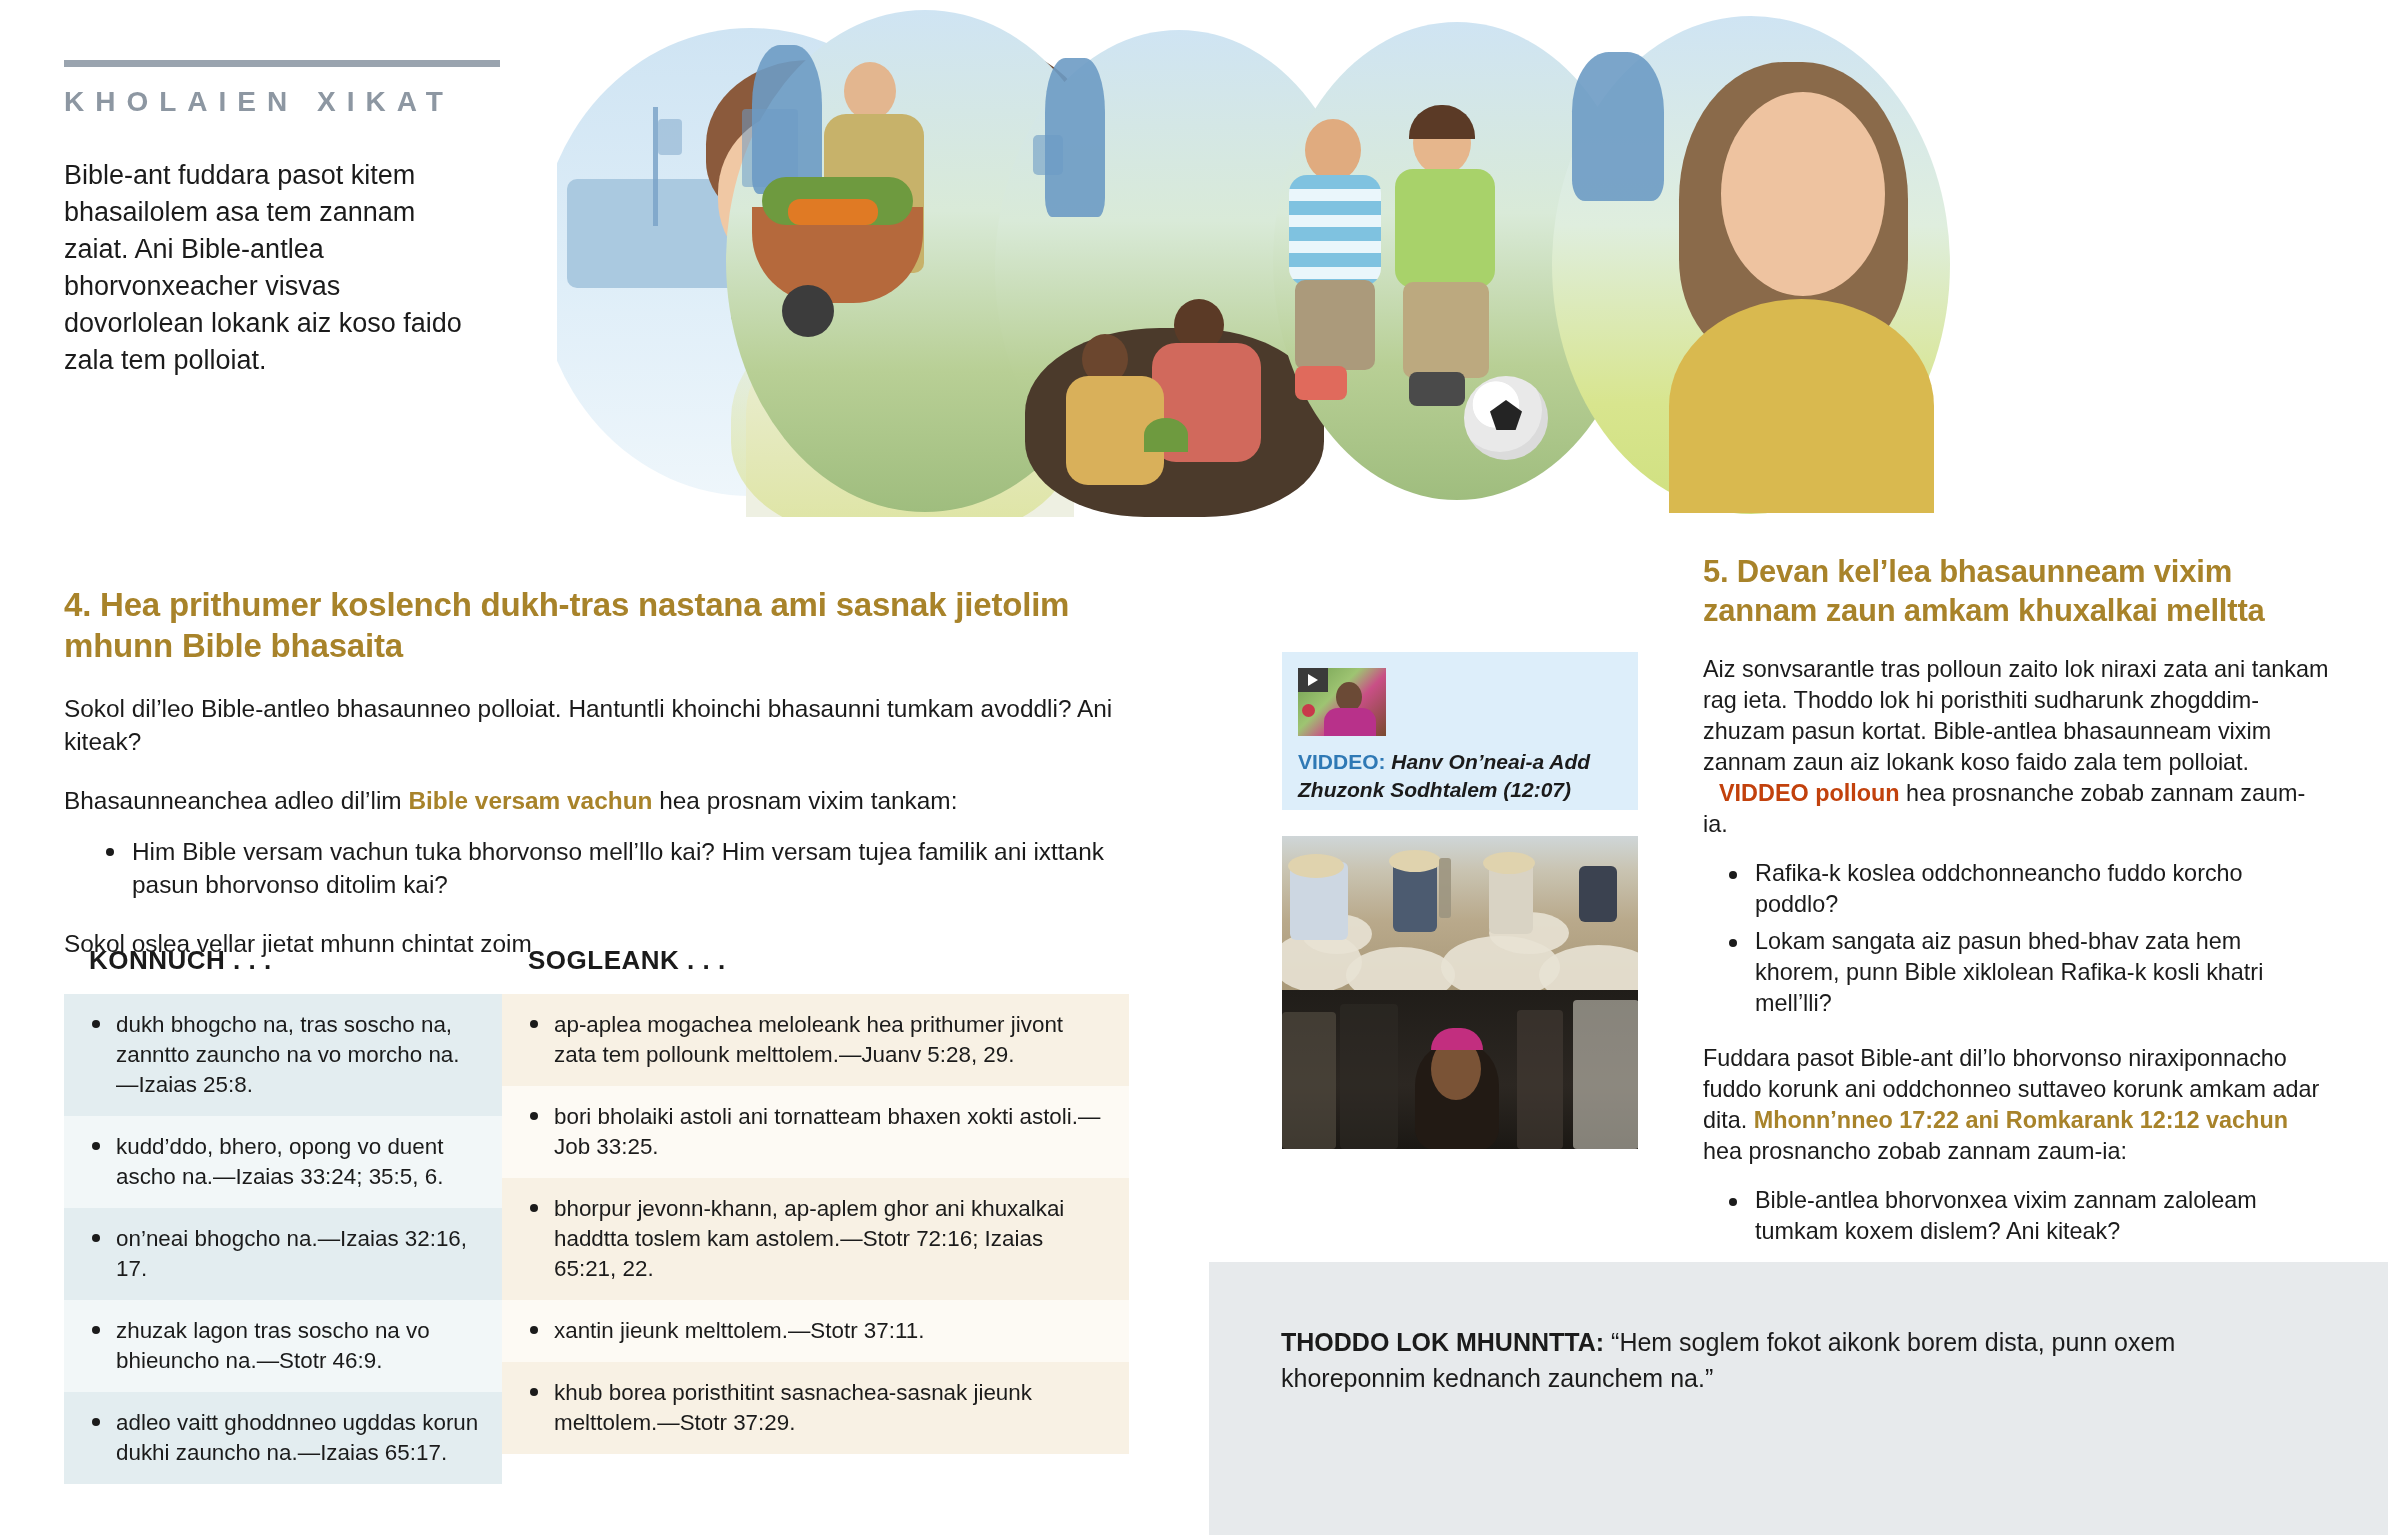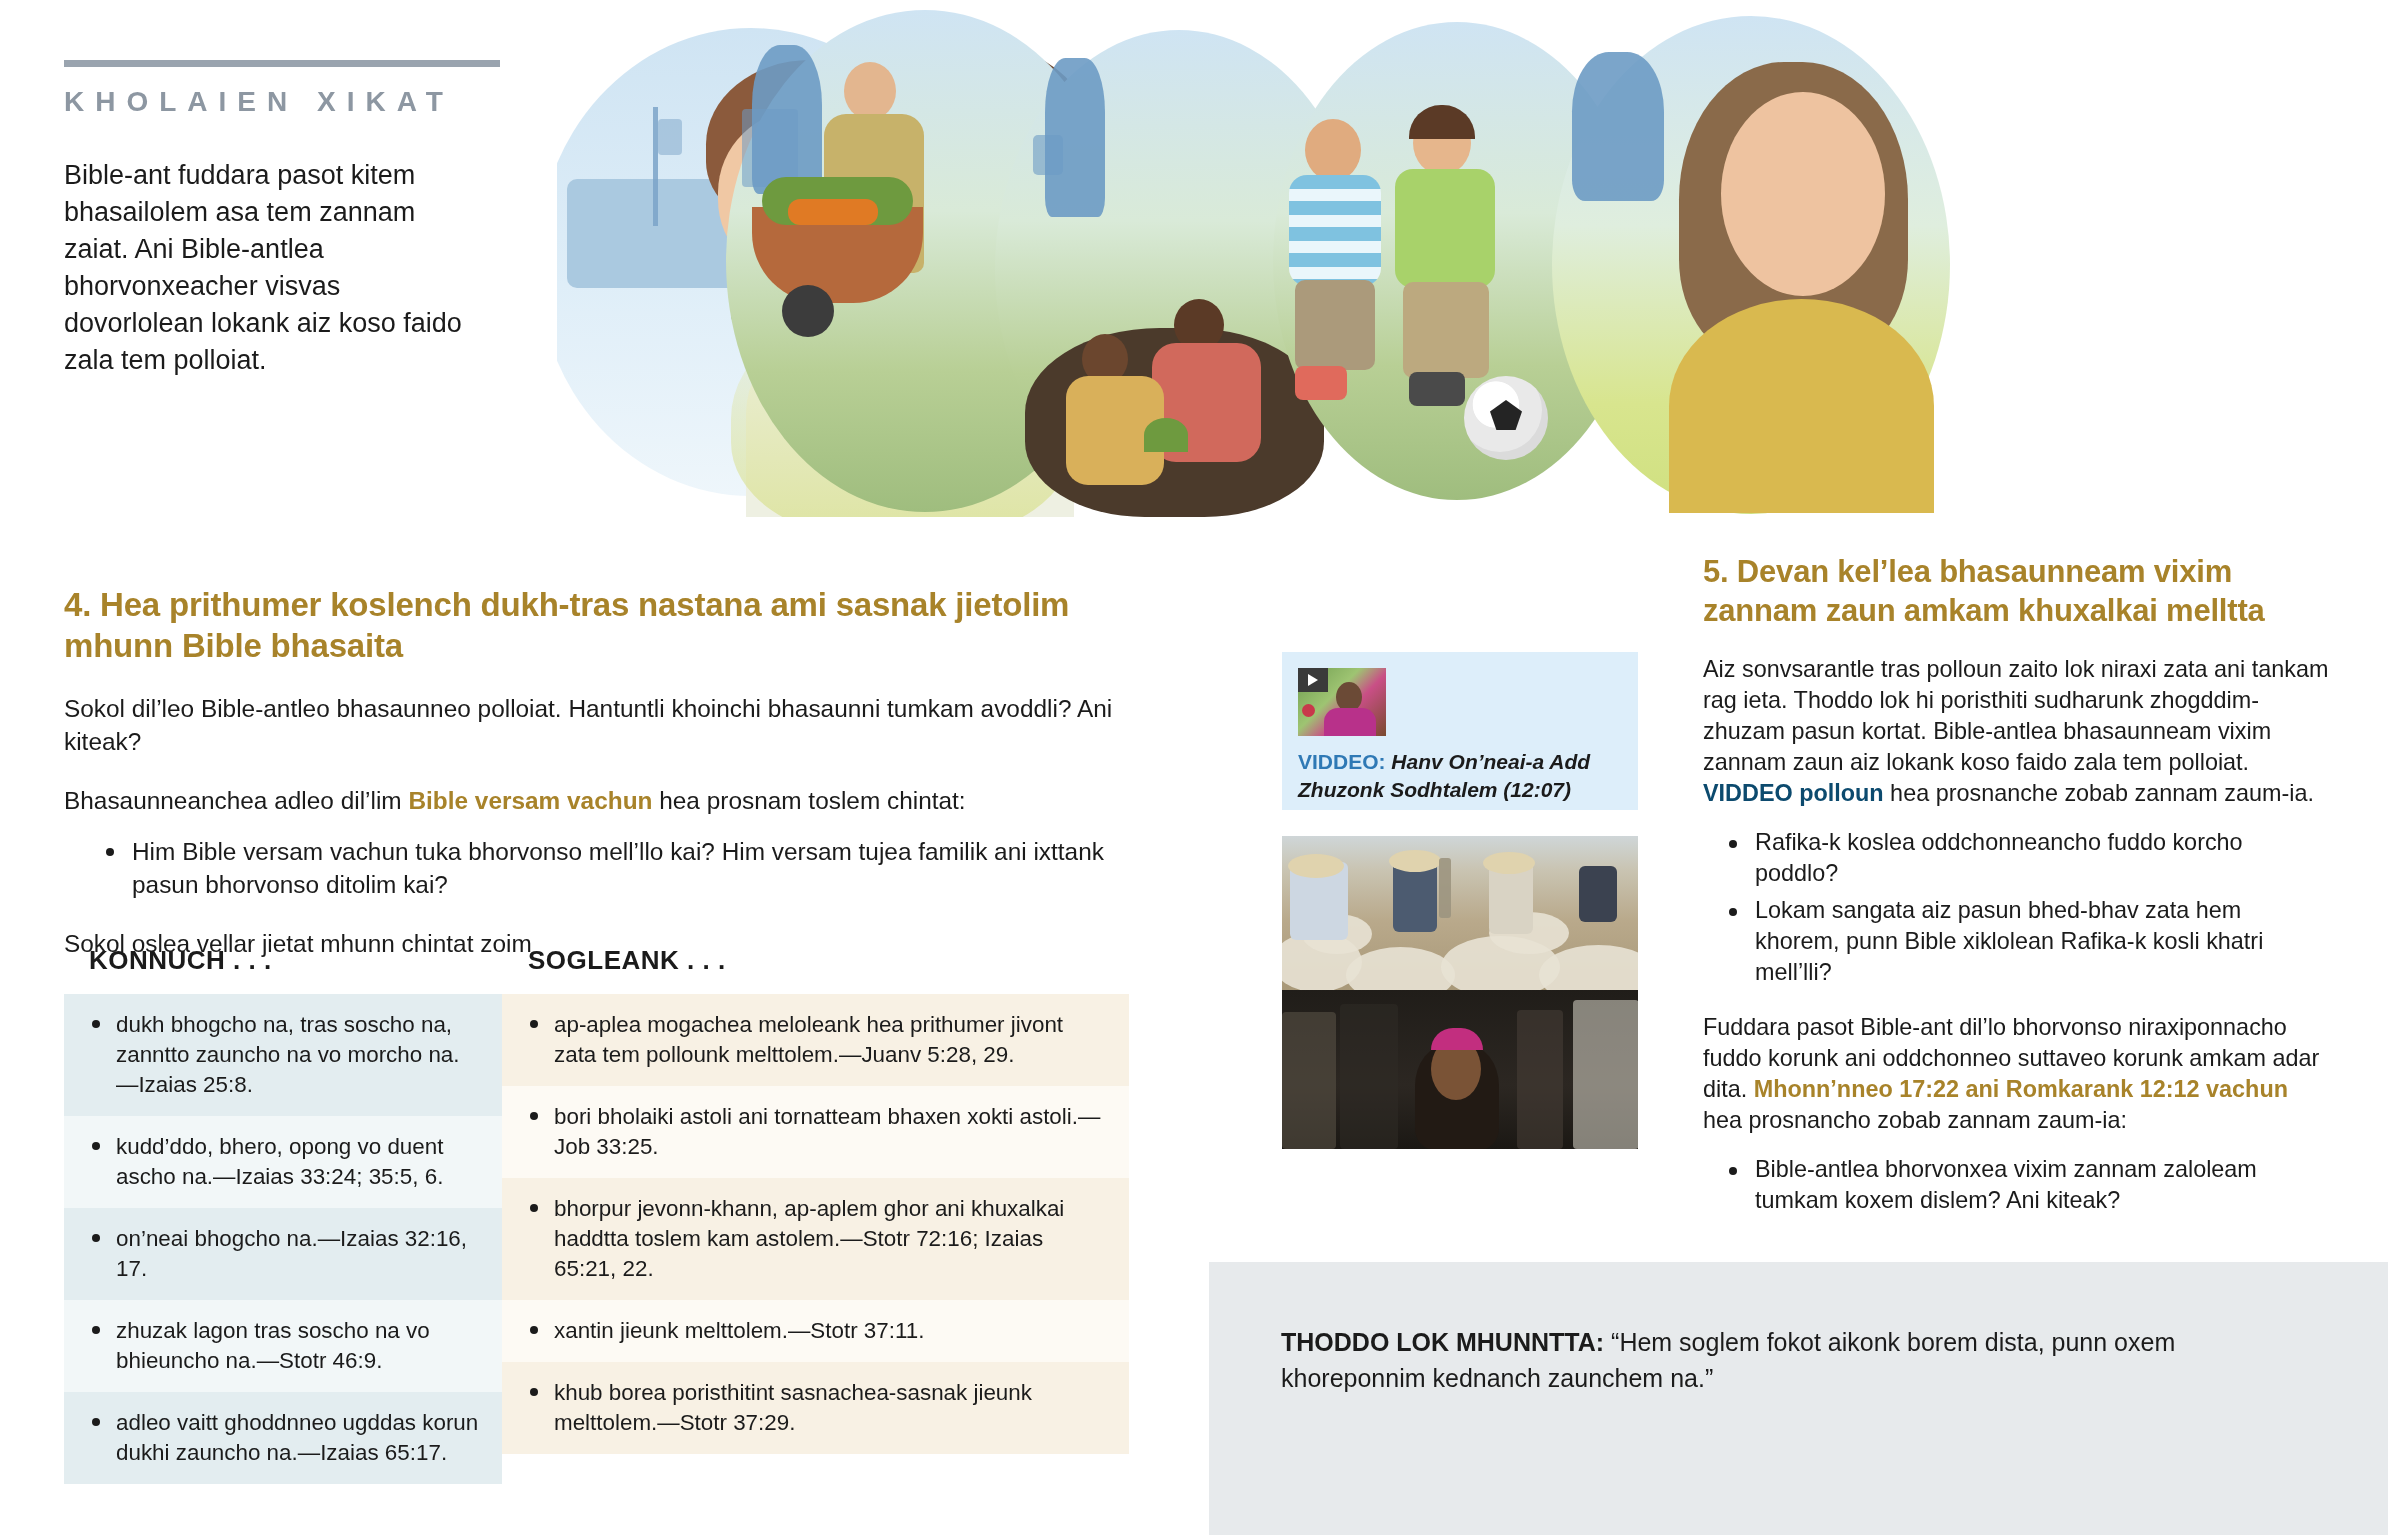--- a/index.html
+++ b/index.html
@@ -48,21 +48,21 @@
   
   .sec4 { position:absolute; left:64px; top:584px; width:1075px; }
   .sec-h {
     color:#a8832a; font-weight:700; font-size:33px; line-height:41px;
     letter-spacing:-0.2px;
   }
   .body-p {
     font-size:24.4px; line-height:33px; color:#1b1b1b; margin-top:26px;
   }
   .gold { color:#a8832a; font-weight:700; }
-  .blue { color:#0c4a6e; font-weight:700; }
+  .blue { color:#c2410c; font-weight:700;margin-left:16px; }
   ul.qs { list-style:none; margin:18px 0 0 42px; }
   ul.qs li {
     position:relative; font-size:24.4px; line-height:33px; color:#1b1b1b;
     padding-left:26px; margin-bottom:6px;
   }
   ul.qs li:before {
     content:""; position:absolute; left:0; top:13px;
     width:8px; height:8px; border-radius:50%; background:#1b1b1b;
   }
 
@@ -246,21 +246,21 @@
   </div>
 
   <div class="hdr-rule"></div>
   <div class="kicker">KHOLAIEN XIKAT</div>
   <div class="intro">Bible-ant fuddara pasot kitem bhasailolem asa tem zannam zaiat. Ani Bible-antlea bhorvonxeacher visvas dovorlolean lokank aiz koso faido zala tem polloiat.</div>
 
   <div class="sec4">
     <div class="sec-h">4. Hea prithumer koslench dukh-tras nastana ami sasnak jietolim mhunn Bible bhasaita</div>
     <div class="body-p">Sokol dil’leo Bible-antleo bhasaunneo polloiat. Hantuntli khoinchi bhasaunni tumkam avoddli? Ani kiteak?</div>
     <div class="body-p">
-      <span>Bhasaunneanchea adleo dil’lim </span><span class="gold">Bible versam vachun</span><span> hea prosnam toslem chintat:</span>
+      <span>Bhasaunneanchea adleo dil’lim </span><span class="gold">Bible versam vachun</span><span> hea prosnam vixim tankam:</span>
     </div>
     <ul class="qs">
       <li>Him Bible versam vachun tuka bhorvonso mell’llo kai? Him versam tujea familik ani ixttank pasun bhorvonso ditolim kai?</li>
     </ul>
     <div class="body-p">Sokol oslea vellar jietat mhunn chintat zoim</div>
   </div>
 
   <div class="tbl">
     <div class="tbl-heads">
       <div class="col-a">KONNUCH . . .</div>

